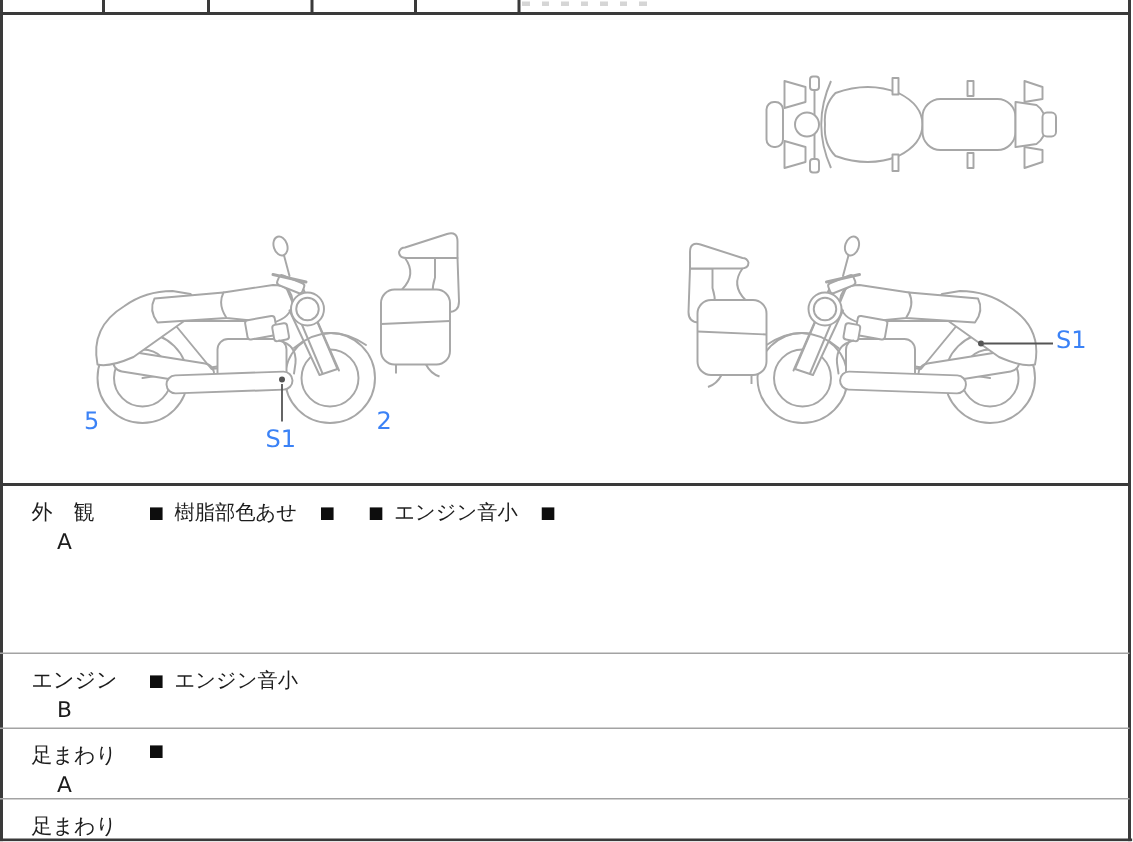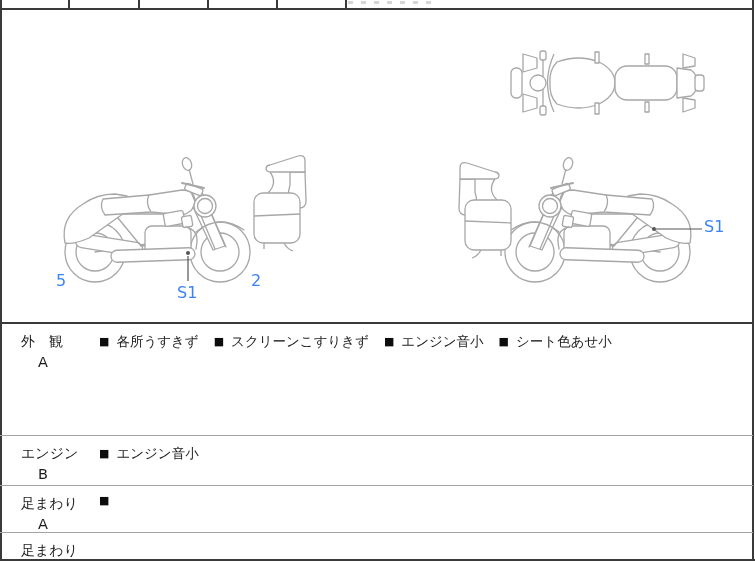--- a/index.html
+++ b/index.html
@@ -146,33 +146,31 @@
   </div>
 
   
   <div class="table">
     <div class="row" style="height: 71px;">
       <div class="cat">外　観</div>
       <div class="grade">A</div>
       <div class="items">
           <span class="item">
             <span class="bullet">■</span>
-            <span>各所うすきず</span>
-          </span>
-          <span class="item">
-            <span class="bullet">■</span>
-            <span>スクリーンこすりきず</span>
+            <span>樹脂部色あせ</span>
+          </span>
+          <span class="item">
+            <span class="bullet">■</span>
           </span>
           <span class="item">
             <span class="bullet">■</span>
             <span>エンジン音小</span>
           </span>
           <span class="item">
             <span class="bullet">■</span>
-            <span>シート色あせ小</span>
           </span>
         </div>
     </div>
 
     <div class="row sep" style="height: 50px; margin-top: 40px;">
       <div class="cat">エンジン</div>
       <div class="grade">B</div>
       <div class="items">
           <span class="item">
             <span class="bullet">■</span>

